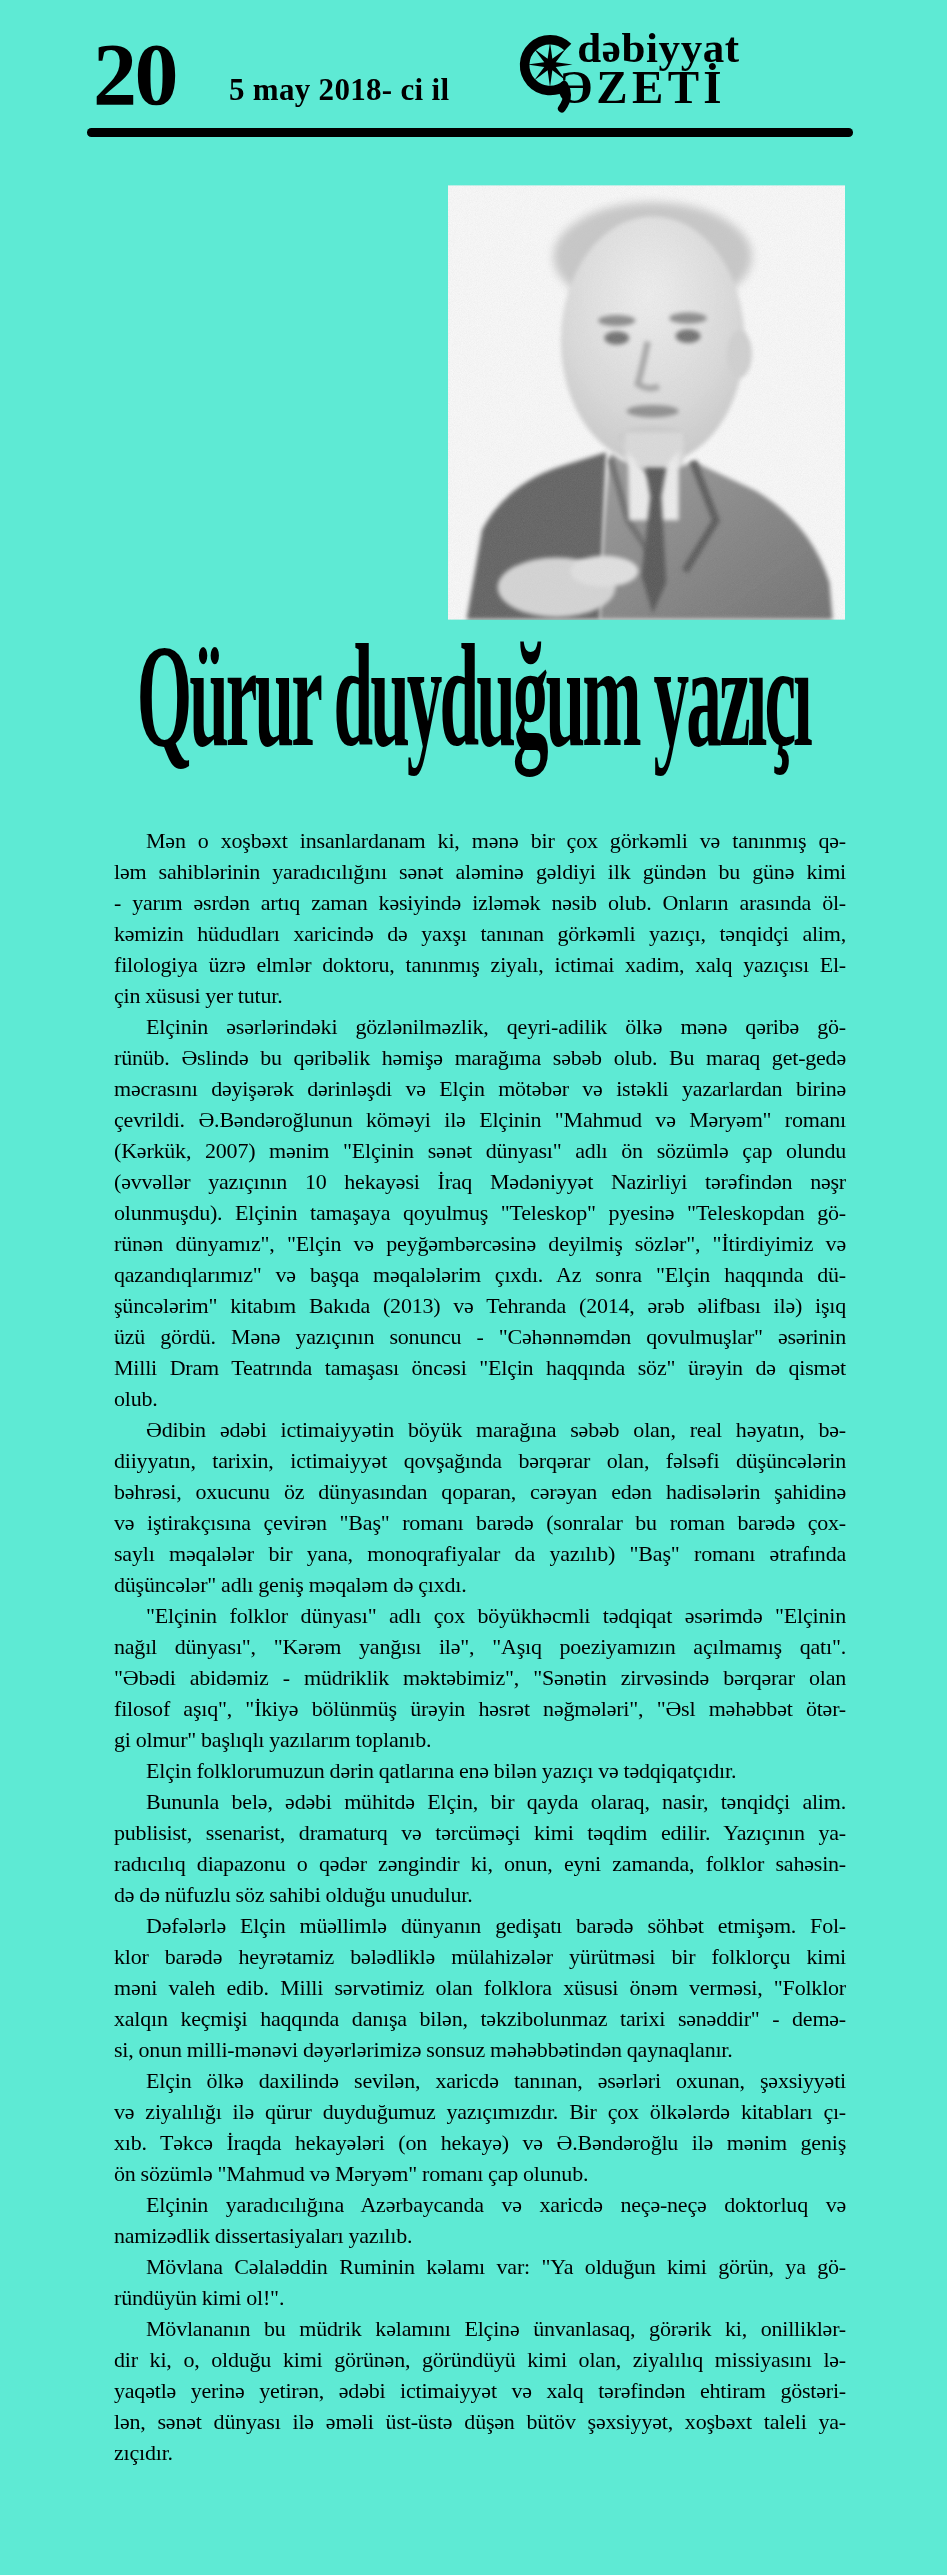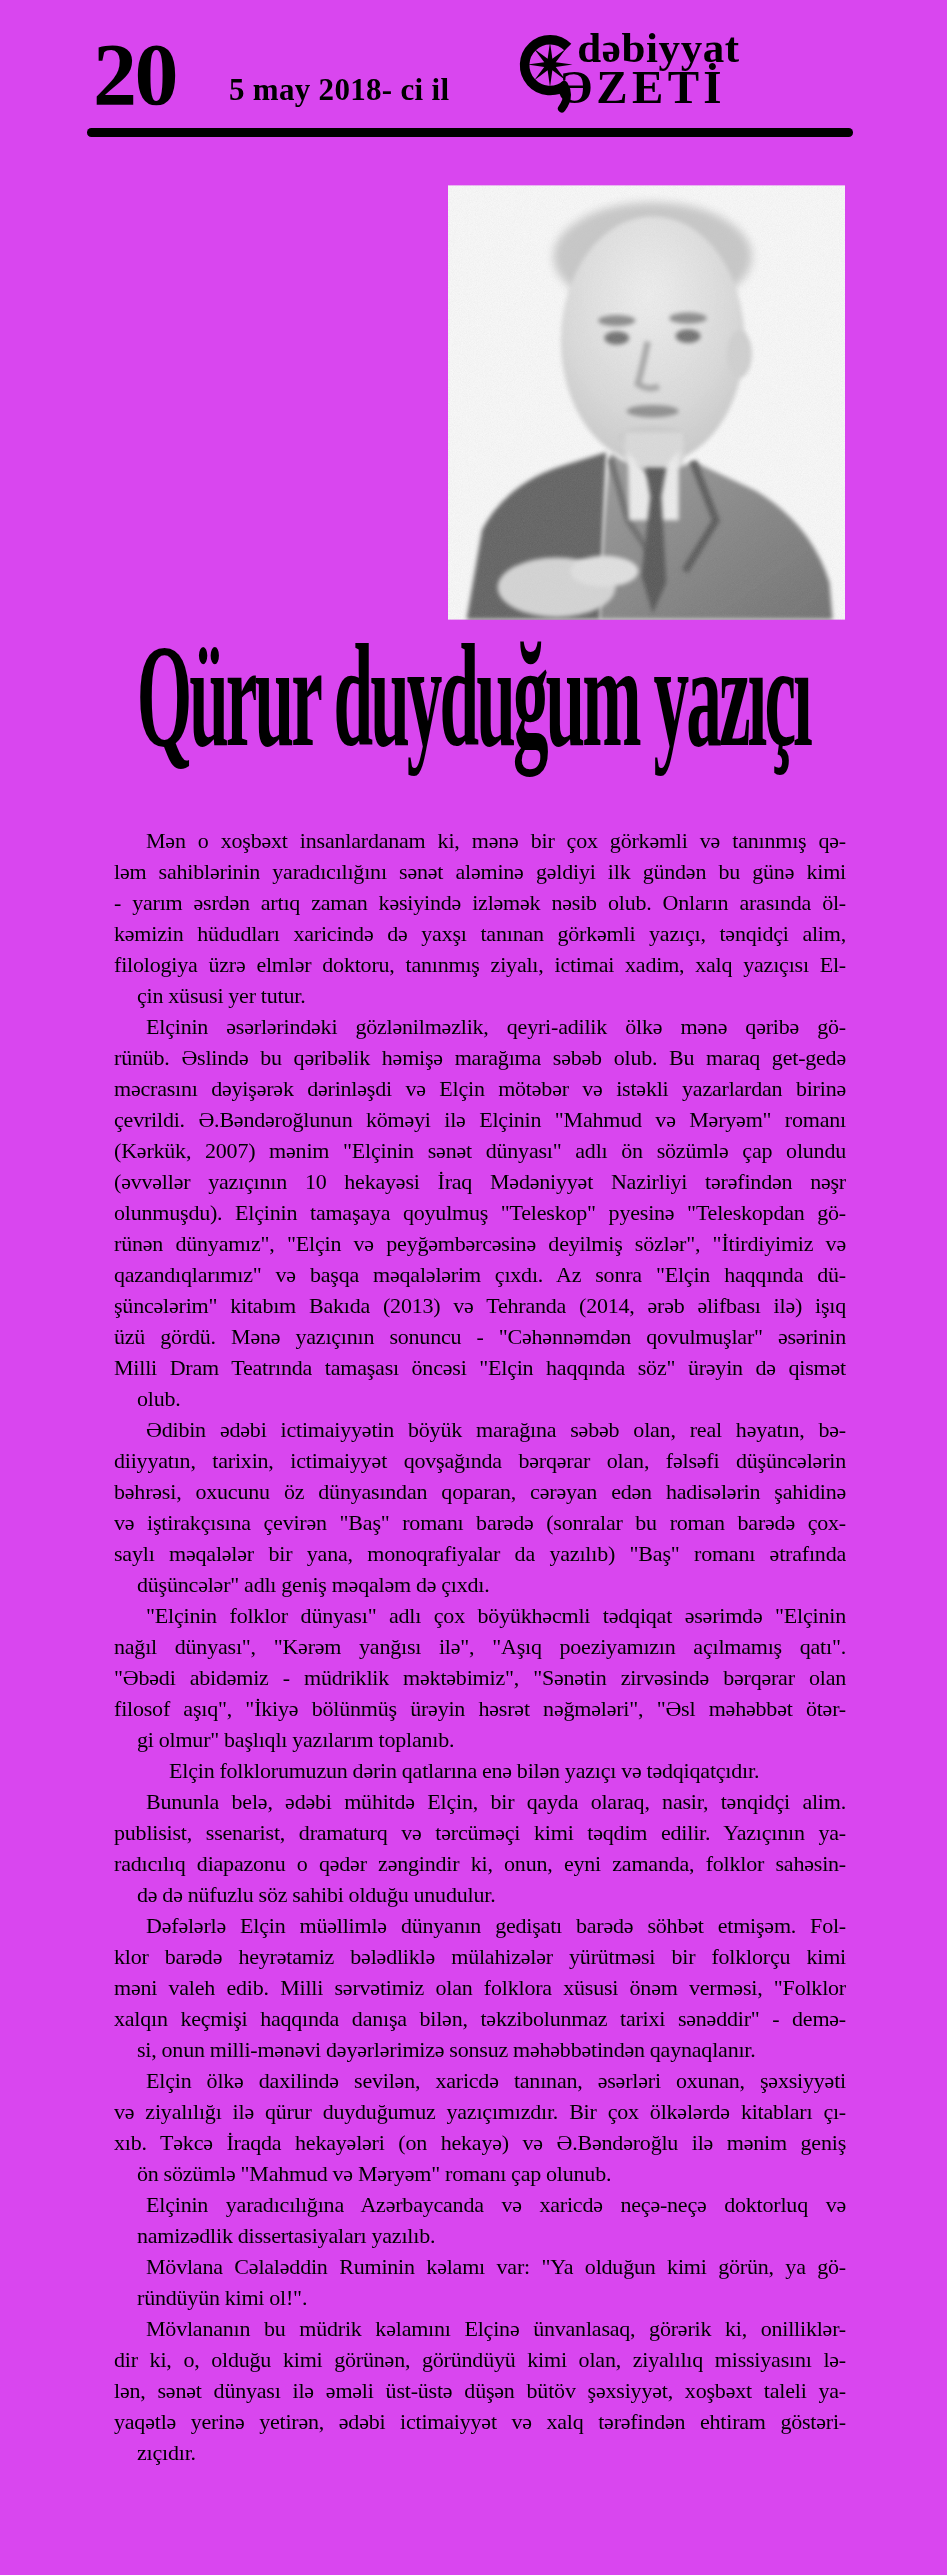--- a/index.html
+++ b/index.html
@@ -1,17 +1,17 @@
 <!DOCTYPE html>
 <html style="font-size:10px"><head>
 <meta charset="utf-8">
 <style>
   html,body{margin:0;padding:0;background:#ffffff;}
   .page{
-    position:relative;width:948px;height:2576px;background:#d946ef;
+    position:relative;width:948px;height:2576px;background:#5eead4;
     color:#000;font-family:"Liberation Serif","DejaVu Serif",serif;
     overflow:hidden;
   }
   
   .page-number{
     position:absolute;left:93px;top:31px;
     font-size:88px;font-weight:bold;line-height:1;letter-spacing:-2.5px;
   }
   .issue-date{
     position:absolute;left:229px;top:72px;
@@ -48,21 +48,21 @@
   }
   
   .article{position:absolute;left:114px;top:825px;width:732px;}
   .line{
     font-size:22px;line-height:31px;
     letter-spacing:-0.2px;word-spacing:-0.3px;
     text-align:justify;text-align-last:justify;text-justify:inter-word;
     white-space:normal;
   }
   .line.first{text-indent:32px;}
-  .line.last{text-align-last:left;margin-left:23px;}
+  .line.last{text-align-last:left;}
 </style>
 </head>
 <body>
 
 <div class="page">
 
   <div class="page-number">20</div>
   <div class="issue-date">5 may 2018- ci il</div>
 
   <div class="masthead">
@@ -177,19 +177,19 @@
       <div class="line first">Elçin ölkə daxilində sevilən, xaricdə tanınan, əsərləri oxunan, şəxsiyyəti</div>
       <div class="line">və ziyalılığı ilə qürur duyduğumuz yazıçımızdır. Bir çox ölkələrdə kitabları çı-</div>
       <div class="line">xıb. Təkcə İraqda hekayələri (on hekayə) və Ə.Bəndəroğlu ilə mənim geniş</div>
       <div class="line last">ön sözümlə "Mahmud və Məryəm" romanı çap olunub.</div>
       <div class="line first">Elçinin yaradıcılığına Azərbaycanda və xaricdə neçə-neçə doktorluq və</div>
       <div class="line last">namizədlik dissertasiyaları yazılıb.</div>
       <div class="line first">Mövlana Cəlaləddin Ruminin kəlamı var: "Ya olduğun kimi görün, ya gö-</div>
       <div class="line last">ründüyün kimi ol!".</div>
       <div class="line first">Mövlananın bu müdrik kəlamını Elçinə ünvanlasaq, görərik ki, onilliklər-</div>
       <div class="line">dir ki, o, olduğu kimi görünən, göründüyü kimi olan, ziyalılıq missiyasını lə-</div>
+      <div class="line">yaqətlə yerinə yetirən, ədəbi ictimaiyyət və xalq tərəfindən ehtiram göstəri-</div>
       <div class="line">lən, sənət dünyası ilə əməli üst-üstə düşən bütöv şəxsiyyət, xoşbəxt taleli ya-</div>
-      <div class="line">yaqətlə yerinə yetirən, ədəbi ictimaiyyət və xalq tərəfindən ehtiram göstəri-</div>
       <div class="line last">zıçıdır.</div>
     </article>
 
 </div>
 
 
 </body></html>

